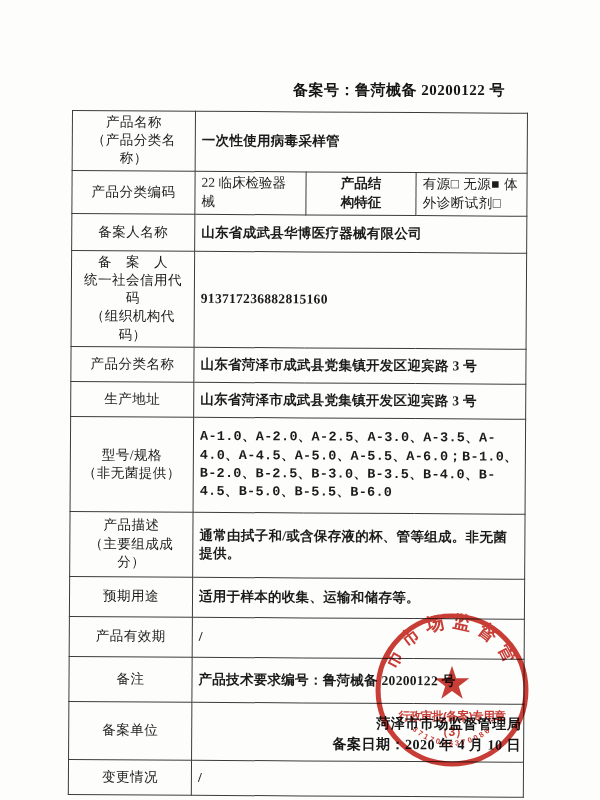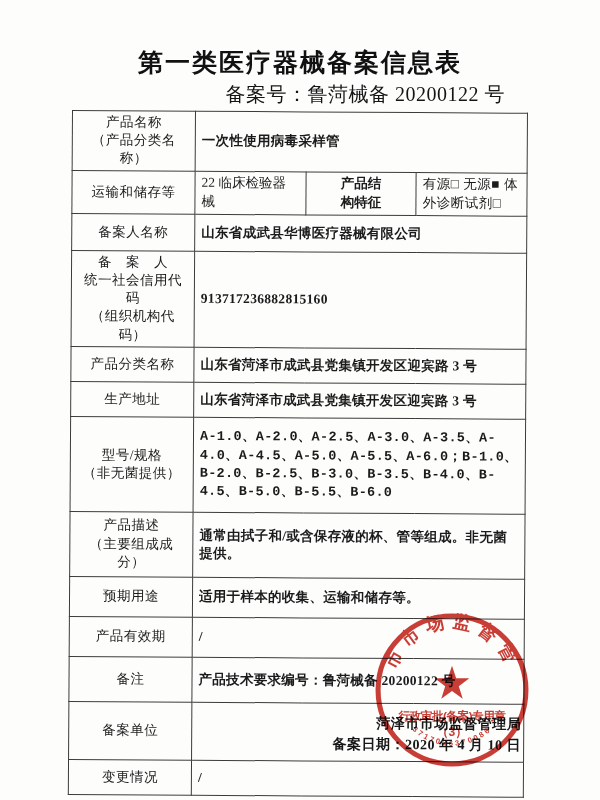--- a/index.html
+++ b/index.html
@@ -13,21 +13,21 @@
   }
   .sheet{position:absolute;inset:0;}
   .doc-title{
     position:absolute;top:46px;left:0;width:100%;
     text-align:center;
     font-size:25px;font-weight:bold;
     letter-spacing:2px;color:#111;
   }
   .filing-no{
     position:absolute;top:81px;right:95px;
-    font-size:20px;font-weight:normal;color:#151515;
+    font-size:15px;font-weight:bold;color:#151515;
     letter-spacing:0.5px;
   }
   table.doc-table{
     position:absolute;left:72px;top:110px;
     width:456px;
     border-collapse:collapse;
     table-layout:fixed;
     transform:rotate(0.35deg);
     transform-origin:top left;
   }
@@ -75,35 +75,34 @@
     opacity:0.9;
     pointer-events:none;
   }
   .stamp text{font-family:"Liberation Sans", sans-serif;}
 </style>
 </head>
 <body>
 
 <div class="sheet">
 
-  <div class="doc-title">第一类医疗器械备案信息表</div>
   <div class="filing-no">备案号：鲁菏械备 20200122 号</div>
 
   <table class="doc-table">
     <tbody>
         <tr class="r1">
       <td class="lbl two-line">
         <span>产品名称</span>
         <span>（产品分类名称）</span>
       </td>
       <td class="val" colspan="3">一次性使用病毒采样管</td>
     </tr>
 
     <tr class="r2">
-      <td class="lbl">运输和储存等</td>
+      <td class="lbl">产品分类编码</td>
       <td class="code-val">22 临床检验器械</td>
       <td class="struct-lbl two-line">
         <span>产品结</span>
         <span>构特征</span>
       </td>
       <td class="struct-val">有源□ 无源■ 体外诊断试剂□</td>
     </tr>
 
     <tr class="r3">
       <td class="lbl">备案人名称</td>

